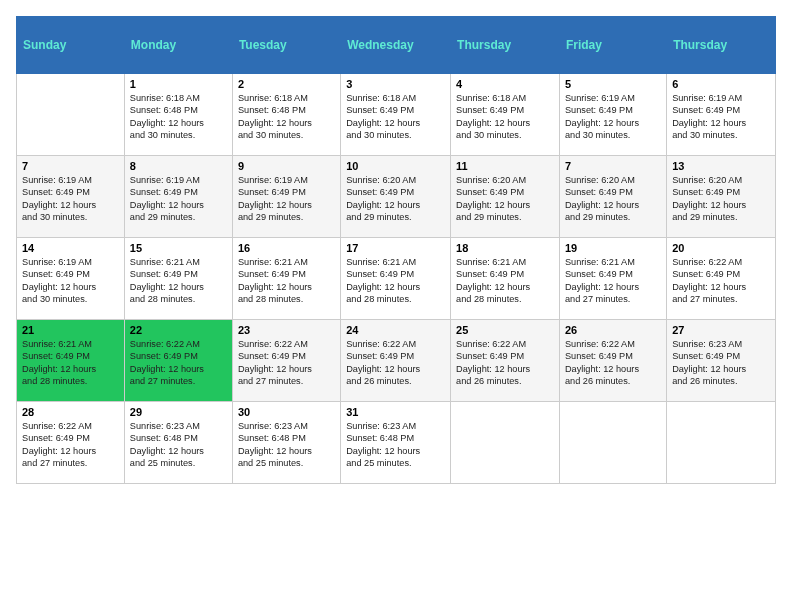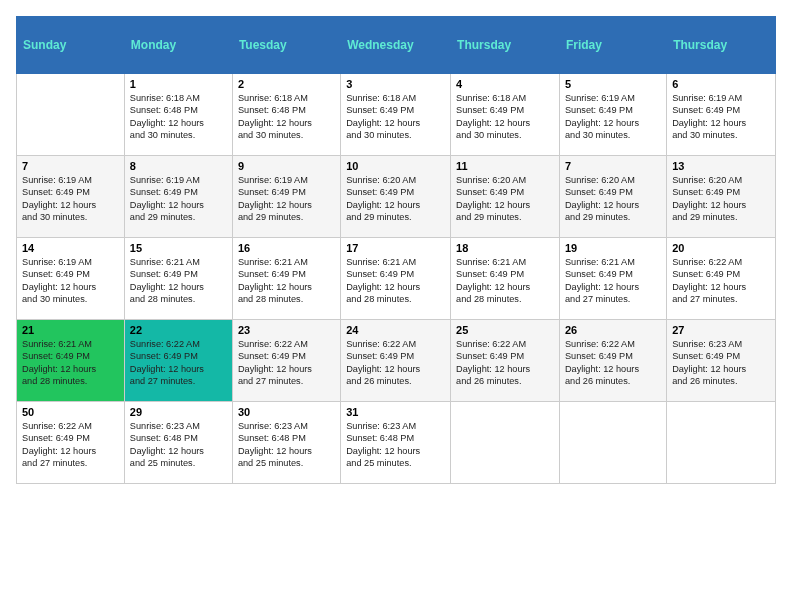--- a/index.html
+++ b/index.html
@@ -258,21 +258,21 @@
           </td>
         </tr>
         <tr>
           <td style="background: #22c55e;">
             <div class="day-number">21</div>
             <div class="day-info" style="white-space: pre-line;">Sunrise: 6:21 AM
 Sunset: 6:49 PM
 Daylight: 12 hours
 and 28 minutes.</div>
           </td>
-          <td style="background: #14b8a6; margin-top: 24px;">
+          <td style="background: #22c55e; margin-top: 24px;">
             <div class="day-number">22</div>
             <div class="day-info" style="white-space: pre-line;">Sunrise: 6:22 AM
 Sunset: 6:49 PM
 Daylight: 12 hours
 and 27 minutes.</div>
           </td>
           <td style="background: rgb(245, 245, 245);">
             <div class="day-number">23</div>
             <div class="day-info" style="white-space: pre-line;">Sunrise: 6:22 AM
 Sunset: 6:49 PM
@@ -303,21 +303,21 @@
           <td style="background: rgb(245, 245, 245);">
             <div class="day-number">27</div>
             <div class="day-info" style="white-space: pre-line;">Sunrise: 6:23 AM
 Sunset: 6:49 PM
 Daylight: 12 hours
 and 26 minutes.</div>
           </td>
         </tr>
         <tr>
           <td>
-            <div class="day-number">50</div>
+            <div class="day-number">28</div>
             <div class="day-info" style="white-space: pre-line;">Sunrise: 6:22 AM
 Sunset: 6:49 PM
 Daylight: 12 hours
 and 27 minutes.</div>
           </td>
           <td>
             <div class="day-number">29</div>
             <div class="day-info" style="white-space: pre-line;">Sunrise: 6:23 AM
 Sunset: 6:48 PM
 Daylight: 12 hours

